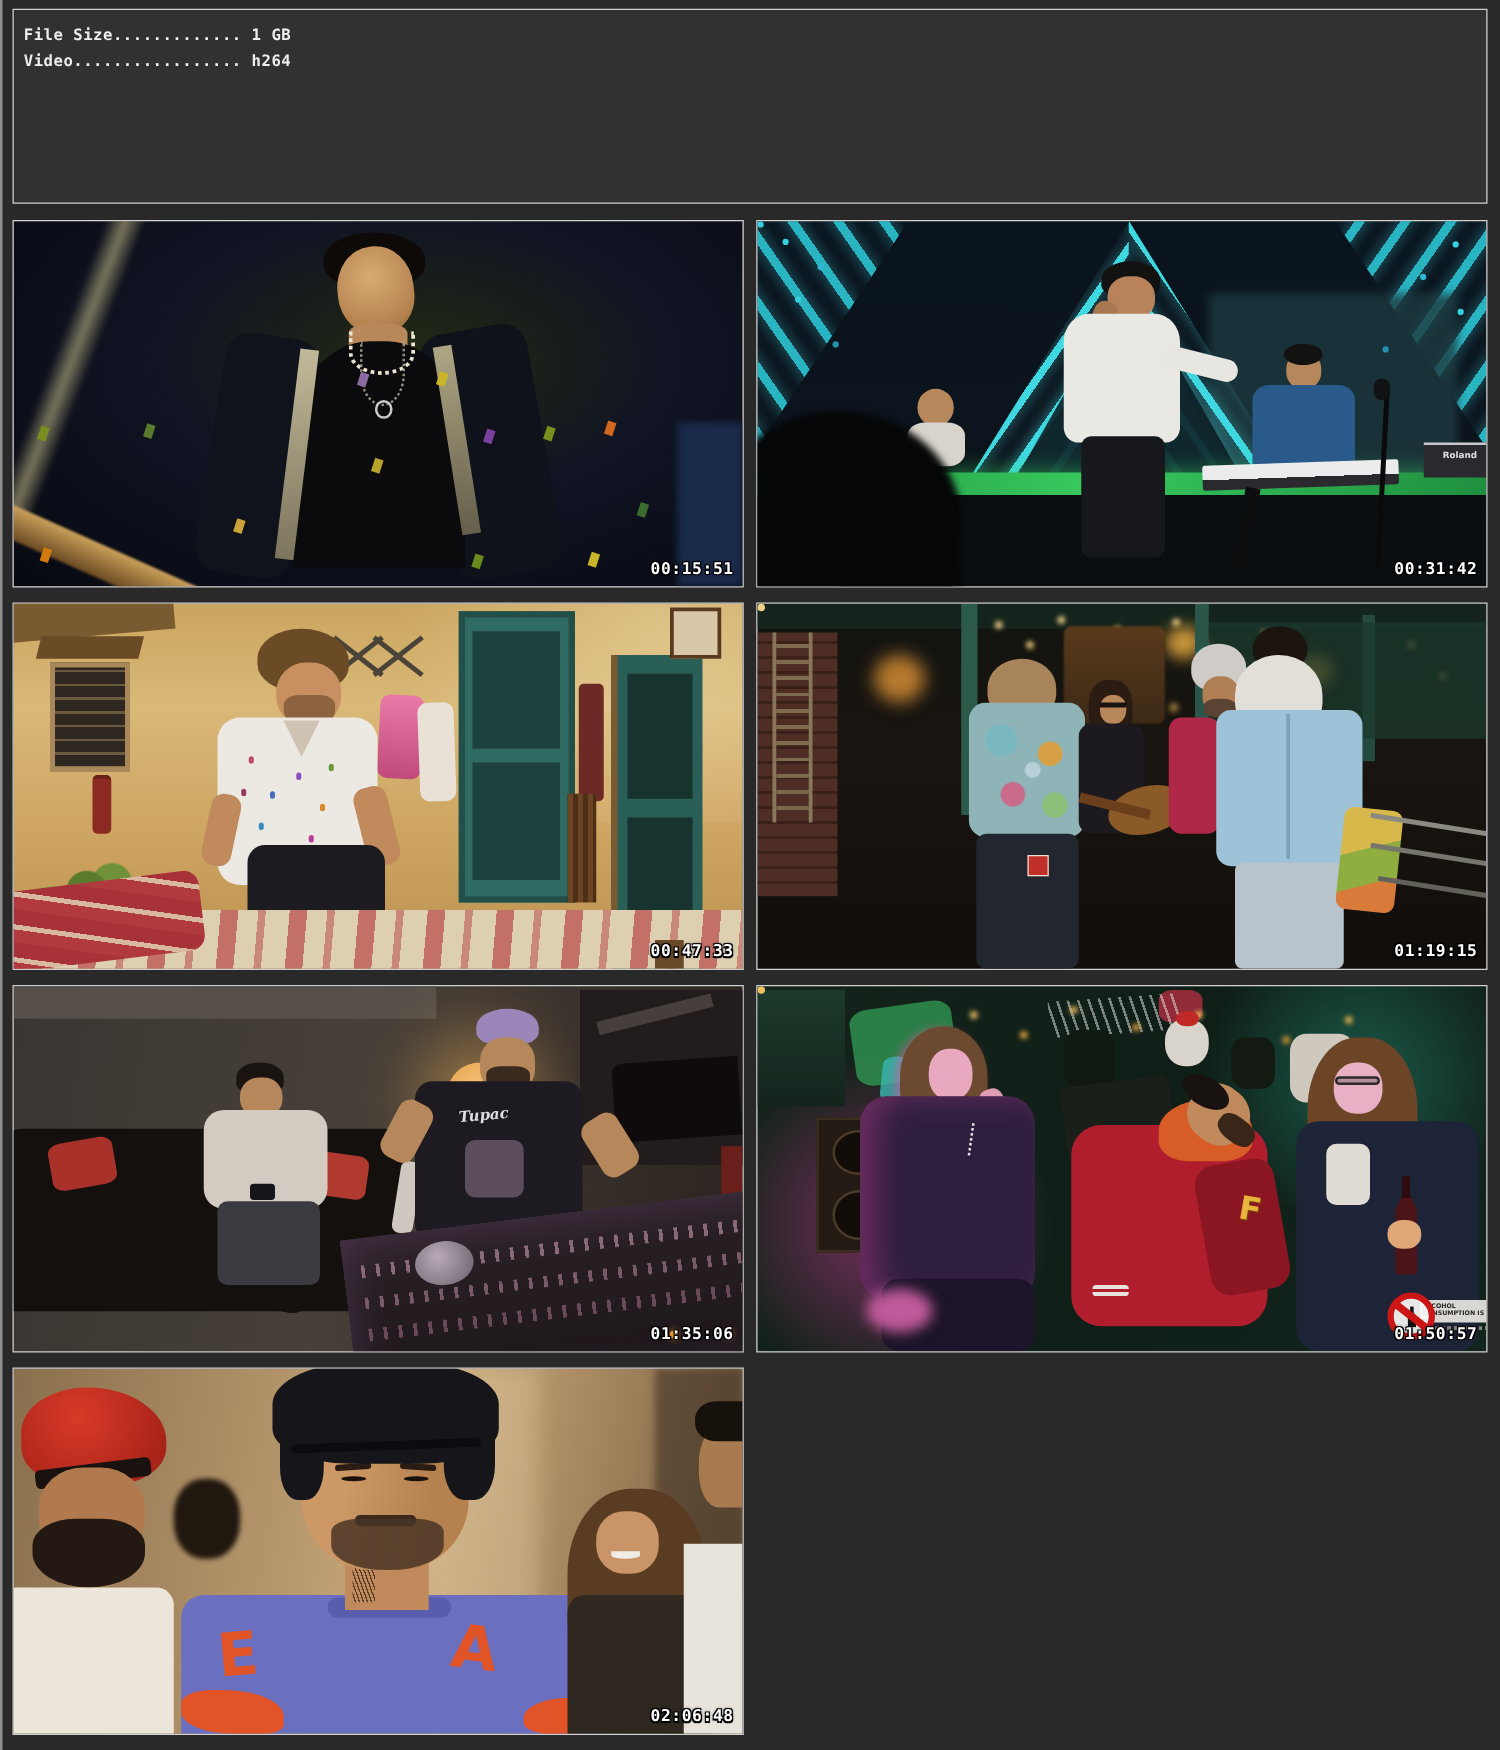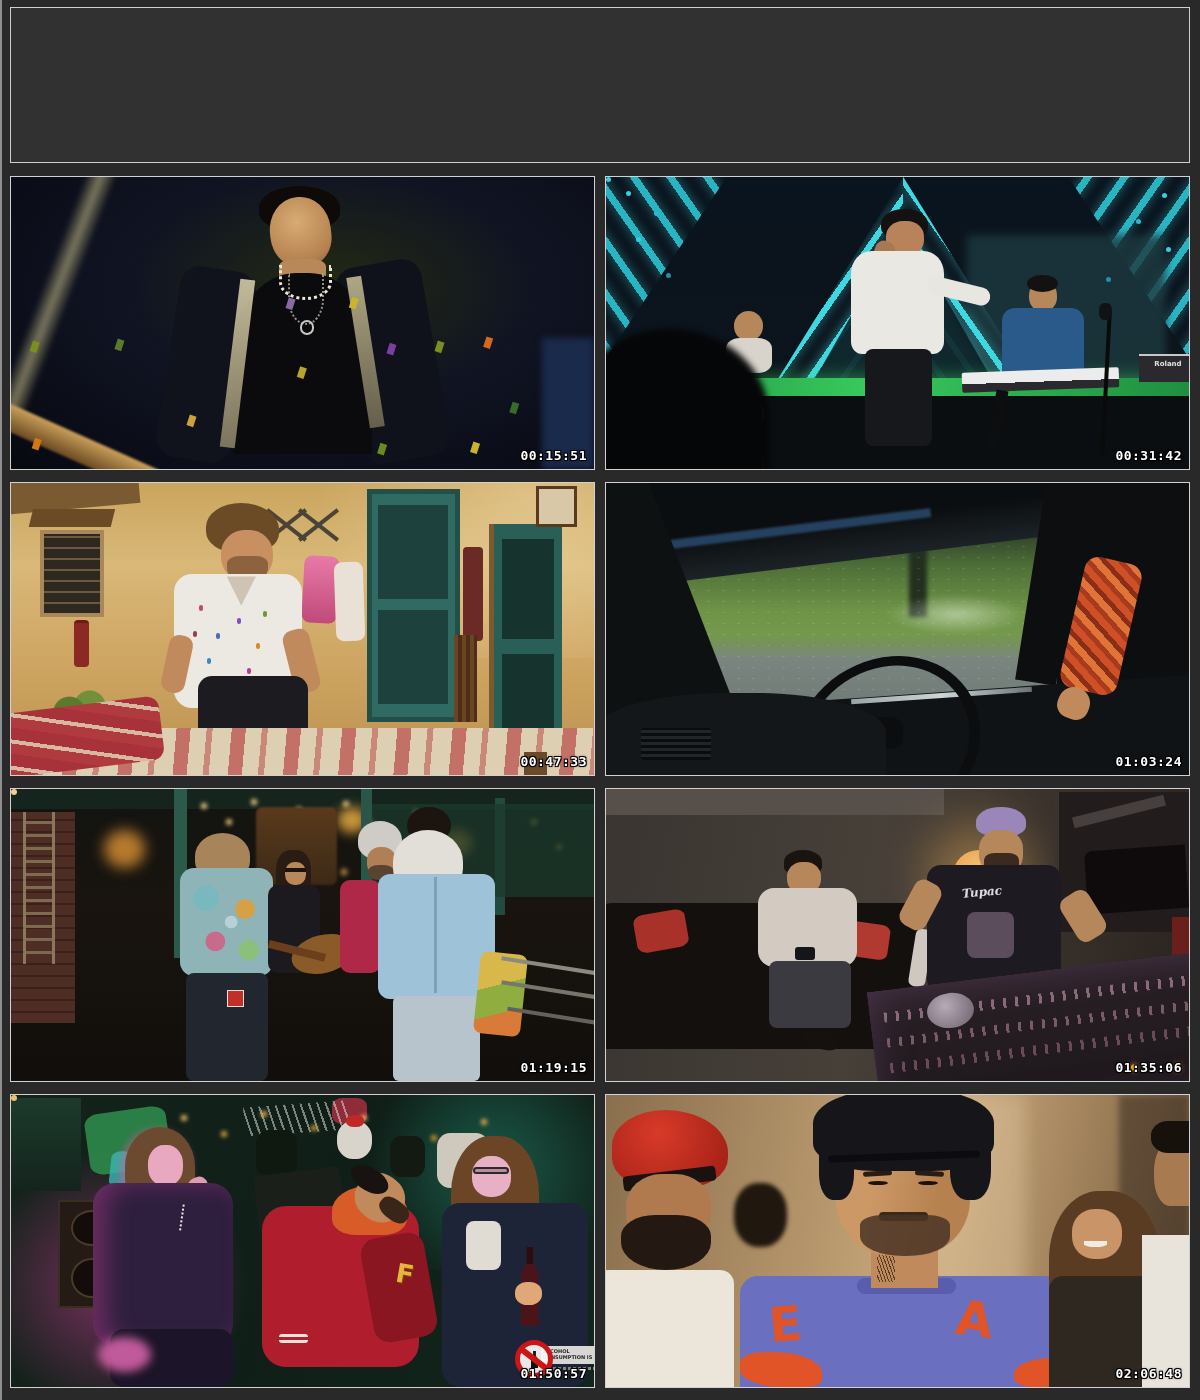--- a/index.html
+++ b/index.html
@@ -37,20 +37,22 @@
   
   .s7{background:linear-gradient(115deg,#14231a 0%,#0f1f18 50%,#12251c 100%);}
   
   .s8{background:linear-gradient(100deg,#8a6f4e 0%,#b3946a 35%,#caa97c 55%,#9a7c57 80%,#6b5238 100%);}
   .tinytext{font-family:"DejaVu Sans","Liberation Sans",sans-serif;}
 </style>
 </head>
 <body>
 
 <div id="info-box">
+    <div class="info-line">File Size............. 1 GB</div>
+    <div class="info-line">Video................. h264</div>
   </div>
 
 <div id="grid">
 
   <div class="thumb s1">
     <div class="a" style="left:6%;top:-12%;width:5%;height:95%;transform:rotate(21deg);background:linear-gradient(90deg,rgba(205,195,130,0),rgba(210,200,145,.55),rgba(120,110,60,.08));filter:blur(2px);"></div>
     <div class="a" style="left:-4%;top:88%;width:30%;height:9%;background:linear-gradient(#caa05a,#6b4a22);transform:rotate(24deg);filter:blur(1px);"></div>
     <div class="a" style="left:42.5%;top:3%;width:14%;height:15%;background:#0d0a08;border-radius:50% 50% 40% 40%;"></div>
     <div class="a" style="left:44.5%;top:7%;width:10.5%;height:24%;background:radial-gradient(circle at 45% 35%,#d8ab74,#b5824f 70%,#8a5c36);border-radius:48% 48% 42% 46%;transform:rotate(-6deg);"></div>
     <div class="a" style="left:46%;top:28%;width:8%;height:9%;background:#b8875a;border-radius:30%;"></div>
@@ -140,40 +142,20 @@
     <div class="a" style="left:0;top:0;width:4px;height:6px;border-radius:2px;background:transparent;box-shadow:188px 122px #c04a6a,205px 150px #4a6ac0,226px 135px #8a4ac0,245px 160px #d88a2a,196px 175px #3a8ac0,236px 185px #b83a9a,214px 200px #c05a2a,252px 128px #6a9a3a,182px 148px #9a3a5a,242px 206px #3a5ac0;"></div>
     <div class="a" style="left:26.5%;top:52%;width:4.2%;height:20%;background:#c08a5c;border-radius:10px;transform:rotate(12deg);"></div>
     <div class="a" style="left:47.5%;top:50%;width:4.6%;height:22%;background:#c08a5c;border-radius:10px;transform:rotate(-14deg);"></div>
     <div class="a" style="left:32%;top:66%;width:19%;height:28%;background:#1c1c20;border-radius:14px;"></div>
     <div class="a" style="left:0;top:84%;width:100%;height:16%;background:repeating-linear-gradient(95deg,rgba(178,40,48,.55) 0 14px,rgba(238,228,208,.25) 14px 30px,rgba(178,40,48,.4) 30px 36px,rgba(238,228,208,.25) 36px 55px),#d8c8a8;"></div>
     <div class="a" style="left:-2%;top:76%;width:28%;height:22%;background:repeating-linear-gradient(15deg,#b03a3e 0 10px,#d8b8a0 10px 14px,#a8323a 14px 26px);border-radius:12px;transform:rotate(-7deg);"></div>
     <div class="a" style="left:88%;top:92%;width:4%;height:8%;background:#6b4a2a;"></div>
     <span class="ts">00:47:33</span>
   </div>
 
-  <div class="thumb s4">
-    <div class="a" style="left:6%;top:16%;width:74%;height:62%;background:linear-gradient(180deg,#2e3d2a 0%,#4e6f38 20%,#6f9447 45%,#74984c 58%,#7a8580 72%,#6f7a76 100%);filter:blur(1px);"></div>
-    <div class="a" style="left:52%;top:18%;width:3%;height:28%;background:#23301f;filter:blur(2px);"></div>
-    <div class="a" style="left:48%;top:38%;width:24%;height:14%;background:radial-gradient(ellipse,rgba(225,240,215,.55),transparent 70%);filter:blur(2px);"></div>
-    <div class="a" style="left:6%;top:16%;width:74%;height:62%;background-image:radial-gradient(rgba(255,255,255,.1) 1px,transparent 1.6px);background-size:15px 11px;"></div>
-    <div class="a" style="left:-6%;top:-26%;width:115%;height:50%;background:linear-gradient(180deg,#0b0e10 72%,#1c2326 100%);transform:rotate(-7deg);"></div>
-    <div class="a" style="left:-6%;top:16%;width:62%;height:3%;background:#2a4a6e;transform:rotate(-7deg);opacity:.85;filter:blur(1px);"></div>
-    <div class="a" style="left:0;top:0;width:46%;height:100%;clip-path:polygon(0 0,16% 0,58% 100%,0 100%);background:#0e1112;"></div>
-    <div class="a" style="left:77%;top:0;width:23%;height:100%;background:#0c0e10;border-left:2px solid #3a4244;"></div>
-    <div class="a" style="left:73%;top:-6%;width:7%;height:75%;background:#0c0e10;transform:rotate(9deg);"></div>
-    <div class="a" style="left:38%;top:70%;width:64%;height:34%;background:#101315;transform:rotate(-4deg);"></div>
-    <div class="a" style="left:42%;top:72%;width:31%;height:1.6%;background:linear-gradient(90deg,#9aa4a6,#cdd5d7,#6a7476);transform:rotate(-4deg);"></div>
-    <div class="a" style="left:33%;top:58%;width:27%;height:56%;border:10px solid #0b0d0e;border-radius:50%;transform:rotate(18deg) skewX(-8deg);"></div>
-    <div class="a" style="left:43%;top:80%;width:8%;height:11%;background:#0b0d0e;border-radius:30%;"></div>
-    <div class="a" style="left:-2%;top:72%;width:50%;height:30%;background:#14171a;border-radius:45% 45% 0 0;"></div>
-    <div class="a" style="left:6%;top:84%;width:12%;height:11%;background:repeating-linear-gradient(0deg,#0a0c0d 0 3px,#202527 3px 6px);border-radius:3px;"></div>
-    <div class="a" style="left:80%;top:26%;width:10%;height:46%;background:repeating-linear-gradient(35deg,#cf5026 0 7px,#a83a1e 7px 12px,#e07438 12px 19px,#8a2e18 19px 24px);border-radius:14px;transform:rotate(13deg);"></div>
-    <div class="a" style="left:77.5%;top:70%;width:5.5%;height:11%;background:#c08a5c;border-radius:50% 50% 40% 40%;transform:rotate(22deg);"></div>
-    <span class="ts">01:03:24</span>
-  </div>
 
   <div class="thumb s5">
     <div class="a" style="left:0;top:0;width:100%;height:7%;background:#15241c;"></div>
     <div class="a" style="left:0;top:0;width:6px;height:6px;border-radius:50%;background:#f2d088;box-shadow:190px 14px 4px #f2d088,215px 30px 4px #eec878,240px 10px 4px #f2d088,262px 36px 4px #e8c070,285px 18px 4px #f2d088,310px 42px 4px #eec878,332px 12px 4px #f2d088,356px 30px 4px #e8c070,378px 48px 4px #f2d088,402px 20px 4px #eec878,300px 64px 5px #e8b860,330px 80px 5px #d8a850,360px 70px 4px #e8b860,520px 30px 5px #d8a850,545px 55px 5px #c89840;filter:blur(.5px);"></div>
     <div class="a" style="left:16%;top:14%;width:7%;height:13%;border-radius:50%;background:#b77a2e;filter:blur(7px);"></div>
     <div class="a" style="left:56%;top:6%;width:5%;height:9%;border-radius:50%;background:#c9963a;filter:blur(6px);"></div>
     <div class="a" style="left:74%;top:14%;width:5%;height:9%;border-radius:50%;background:#b7812e;filter:blur(6px);"></div>
     <div class="a" style="left:0;top:8%;width:11%;height:72%;background:repeating-linear-gradient(0deg,#4e2e24 0 10px,#3a2018 10px 12px);"></div>
     <div class="a" style="left:2%;top:8%;width:4.5%;height:52%;border-left:3px solid #9a8a6a;border-right:3px solid #9a8a6a;background:repeating-linear-gradient(0deg,transparent 0 10px,#8a7a5a 10px 13px);opacity:.8;"></div>
     <div class="a" style="left:28%;top:0;width:2.2%;height:58%;background:#2c5a4a;"></div>

